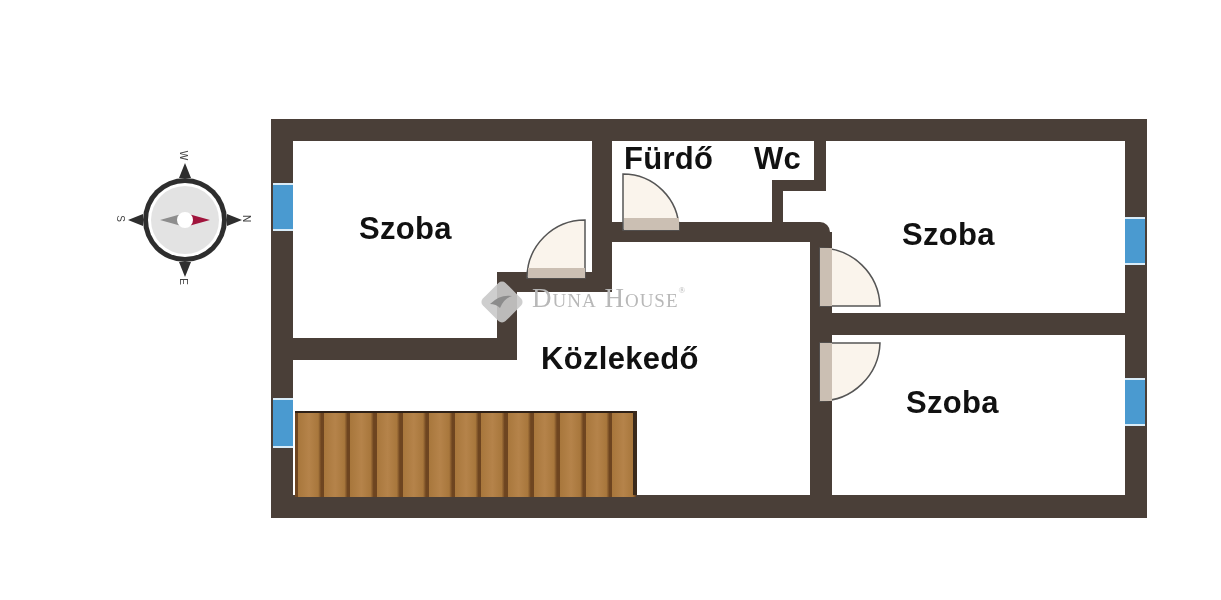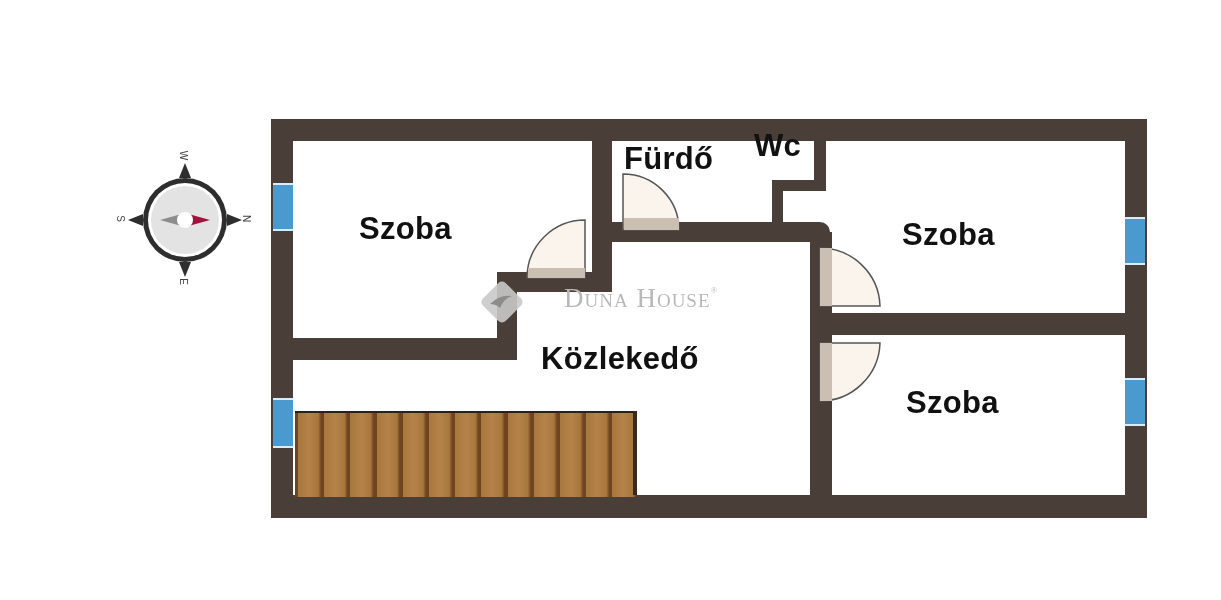--- a/index.html
+++ b/index.html
@@ -6,21 +6,21 @@
   body { width:1221px; height:600px; position:relative; overflow:hidden; font-family:"Liberation Sans", sans-serif; }
   .abs { position:absolute; }
   .wall { position:absolute; background:#4a3f38; }
   .window { position:absolute; background:#4a9ad0; border-top:2px solid #d9ecf8; border-bottom:2px solid #d9ecf8; box-sizing:border-box; }
   .room-label { position:absolute; font-weight:bold; color:#111; white-space:nowrap; letter-spacing:0.3px; }
   .stairs { position:absolute; left:295px; top:411px; width:341px; height:84px; border-top:2px solid #2d2017;
     background: repeating-linear-gradient(90deg, #6e4520 0px, #6e4520 3px, #a8773c 3px, #b5834a 14px, #a8773c 23.2px, #6e4520 26.2px); }
   .stairs-end { position:absolute; left:633px; top:411px; width:4px; height:84px; background:#3a2a1c; }
   .door svg { overflow:visible; }
   .watermark { position:absolute; left:476px; top:276px; }
-  .wm-text { position:absolute; left:532px; top:283px; font-family:"Liberation Serif", serif; font-size:27px; color:#b8b8b8; letter-spacing:1px; white-space:nowrap;margin-left:32px; }
+  .wm-text { position:absolute; left:532px; top:283px; font-family:"Liberation Serif", serif; font-size:27px; color:#b8b8b8; letter-spacing:1px; white-space:nowrap; }
   .wm-text sup { font-size:9px; vertical-align:top; position:relative; top:2px; }
 </style>
 </head>
 <body>
 
 <div class="abs" style="left:115px;top:150px;width:140px;height:140px;">
   <svg width="140" height="140" viewBox="0 0 140 140">
 
     <polygon points="70,13 76,28 64,28" fill="#2e2e2e"></polygon>
     <polygon points="70,127 76,112 64,112" fill="#2e2e2e"></polygon>
@@ -87,21 +87,21 @@
   </div>
   <div class="abs door" style="left:818px;top:341px;">
     <svg width="66" height="62">
       <path d="M2,60 A60,60 0 0 0 62,2 L2,2 Z" fill="#faf4ec" stroke="#555" stroke-width="1.5"></path>
       <rect x="2" y="2" width="12" height="58" fill="#cbbfb3"></rect>
     </svg>
   </div>
 
   <div class="room-label" style="left:359px;top:211px;font-size:31px;">Szoba</div>
   <div class="room-label" style="left:624px;top:141px;font-size:31px;">Fürdő</div>
-  <div class="room-label" style="left:754px;top:128px;font-size:31px;">Wc</div>
+  <div class="room-label" style="left:754px;top:141px;font-size:31px;">Wc</div>
   <div class="room-label" style="left:902px;top:217px;font-size:31px;">Szoba</div>
   <div class="room-label" style="left:541px;top:341px;font-size:31px;">Közlekedő</div>
   <div class="room-label" style="left:906px;top:385px;font-size:31px;">Szoba</div>
 
   <div class="watermark">
     <svg width="52" height="52" viewBox="0 0 52 52">
       <rect x="10" y="10" width="32" height="32" rx="5" transform="rotate(45 26 26)" fill="#c9c9c9" opacity="0.9"></rect>
       <path d="M14,28 Q24,18 36,20 Q28,22 24,32 Q20,28 14,28 Z" fill="#8c8c8c"></path>
     </svg>
   </div>

